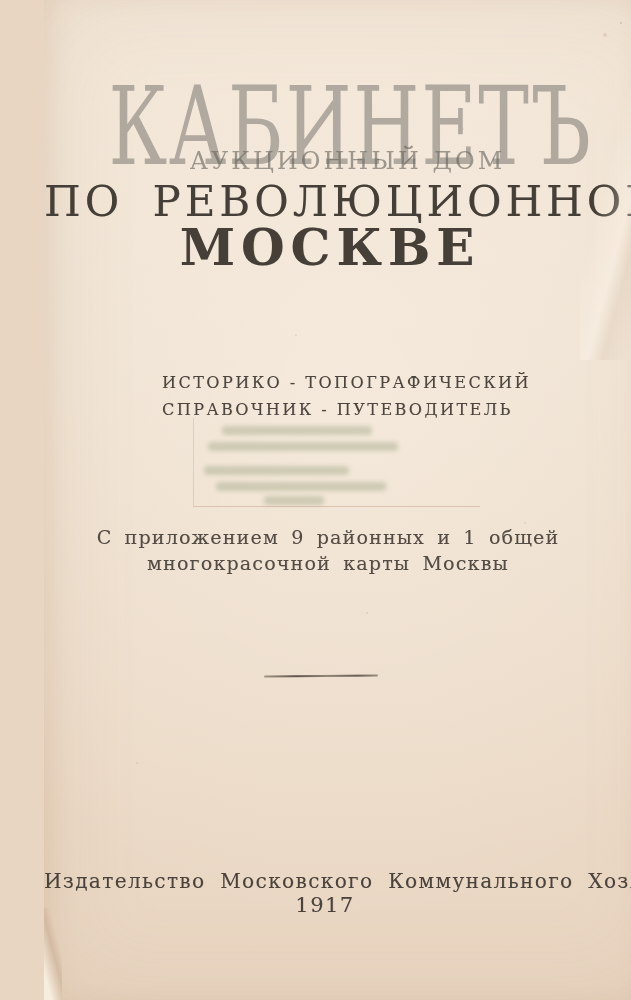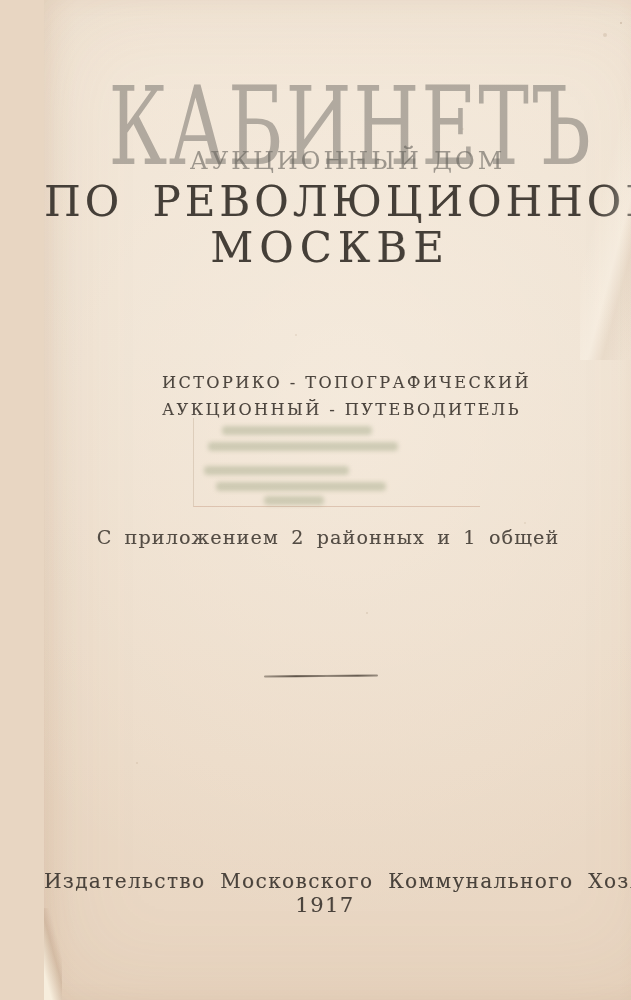--- a/index.html
+++ b/index.html
@@ -46,23 +46,23 @@
   .title-1 {
     position: absolute; top: 180px; left: 0; width: 572px;
     text-align: center;
     font-size: 42px; line-height: 44px;
     letter-spacing: 4px; word-spacing: 12px;
     color: #453f38; white-space: nowrap;
   }
   .title-2 {
     position: absolute; top: 226px; left: 0; width: 572px;
     text-align: center;
-    font-size: 42px; line-height: 44px;
+    font-size: 50px; line-height: 44px;
     letter-spacing: 6px;
-    color: #453f38; white-space: nowrap;
+    color: #453f38; white-space: nowrap; font-weight: bold;
   }
   .subtitle {
     position: absolute; top: 369px; left: 118px;
     text-align: left;
     font-size: 16px; line-height: 27px;
     letter-spacing: 2.5px;
     color: #4c453e; white-space: nowrap;
   }
   
   .stamp {
@@ -150,33 +150,34 @@
 <div class="page">
 
   <div class="wm-brand">КАБИНЕТЪ</div>
   <div class="wm-sub">АУКЦИОННЫЙ ДОМ</div>
 
   <div class="title-1 ink">ПО РЕВОЛЮЦИОННОЙ</div>
   <div class="title-2 ink">МОСКВЕ</div>
 
   <div class="subtitle ink">
     <div>ИСТОРИКО - ТОПОГРАФИЧЕСКИЙ</div>
-    <div>АУКЦИОННЫЙ - ПУТЕВОДИТЕЛЬ</div>
+    <div>СПРАВОЧНИК - ПУТЕВОДИТЕЛЬ</div>
   </div>
 
   <div class="stamp">
     <div class="row r1"></div>
     <div class="row r2"></div>
     <div class="row r3"></div>
     <div class="row r4"></div>
     <div class="row r5"></div>
   </div>
 
   <div class="note ink">
-    <div>С приложением 2 районных и 1 общей</div>
+    <div>С приложением 9 районных и 1 общей</div>
+    <div>многокрасочной карты Москвы</div>
   </div>
 
   <hr class="rule">
 
   <div class="publisher ink">Издательство Московского Коммунального Хозяйства</div>
   <div class="year ink">1917</div>
 
   <div class="specks"></div>
   <div class="crease"></div>
   <div class="fold"></div>

